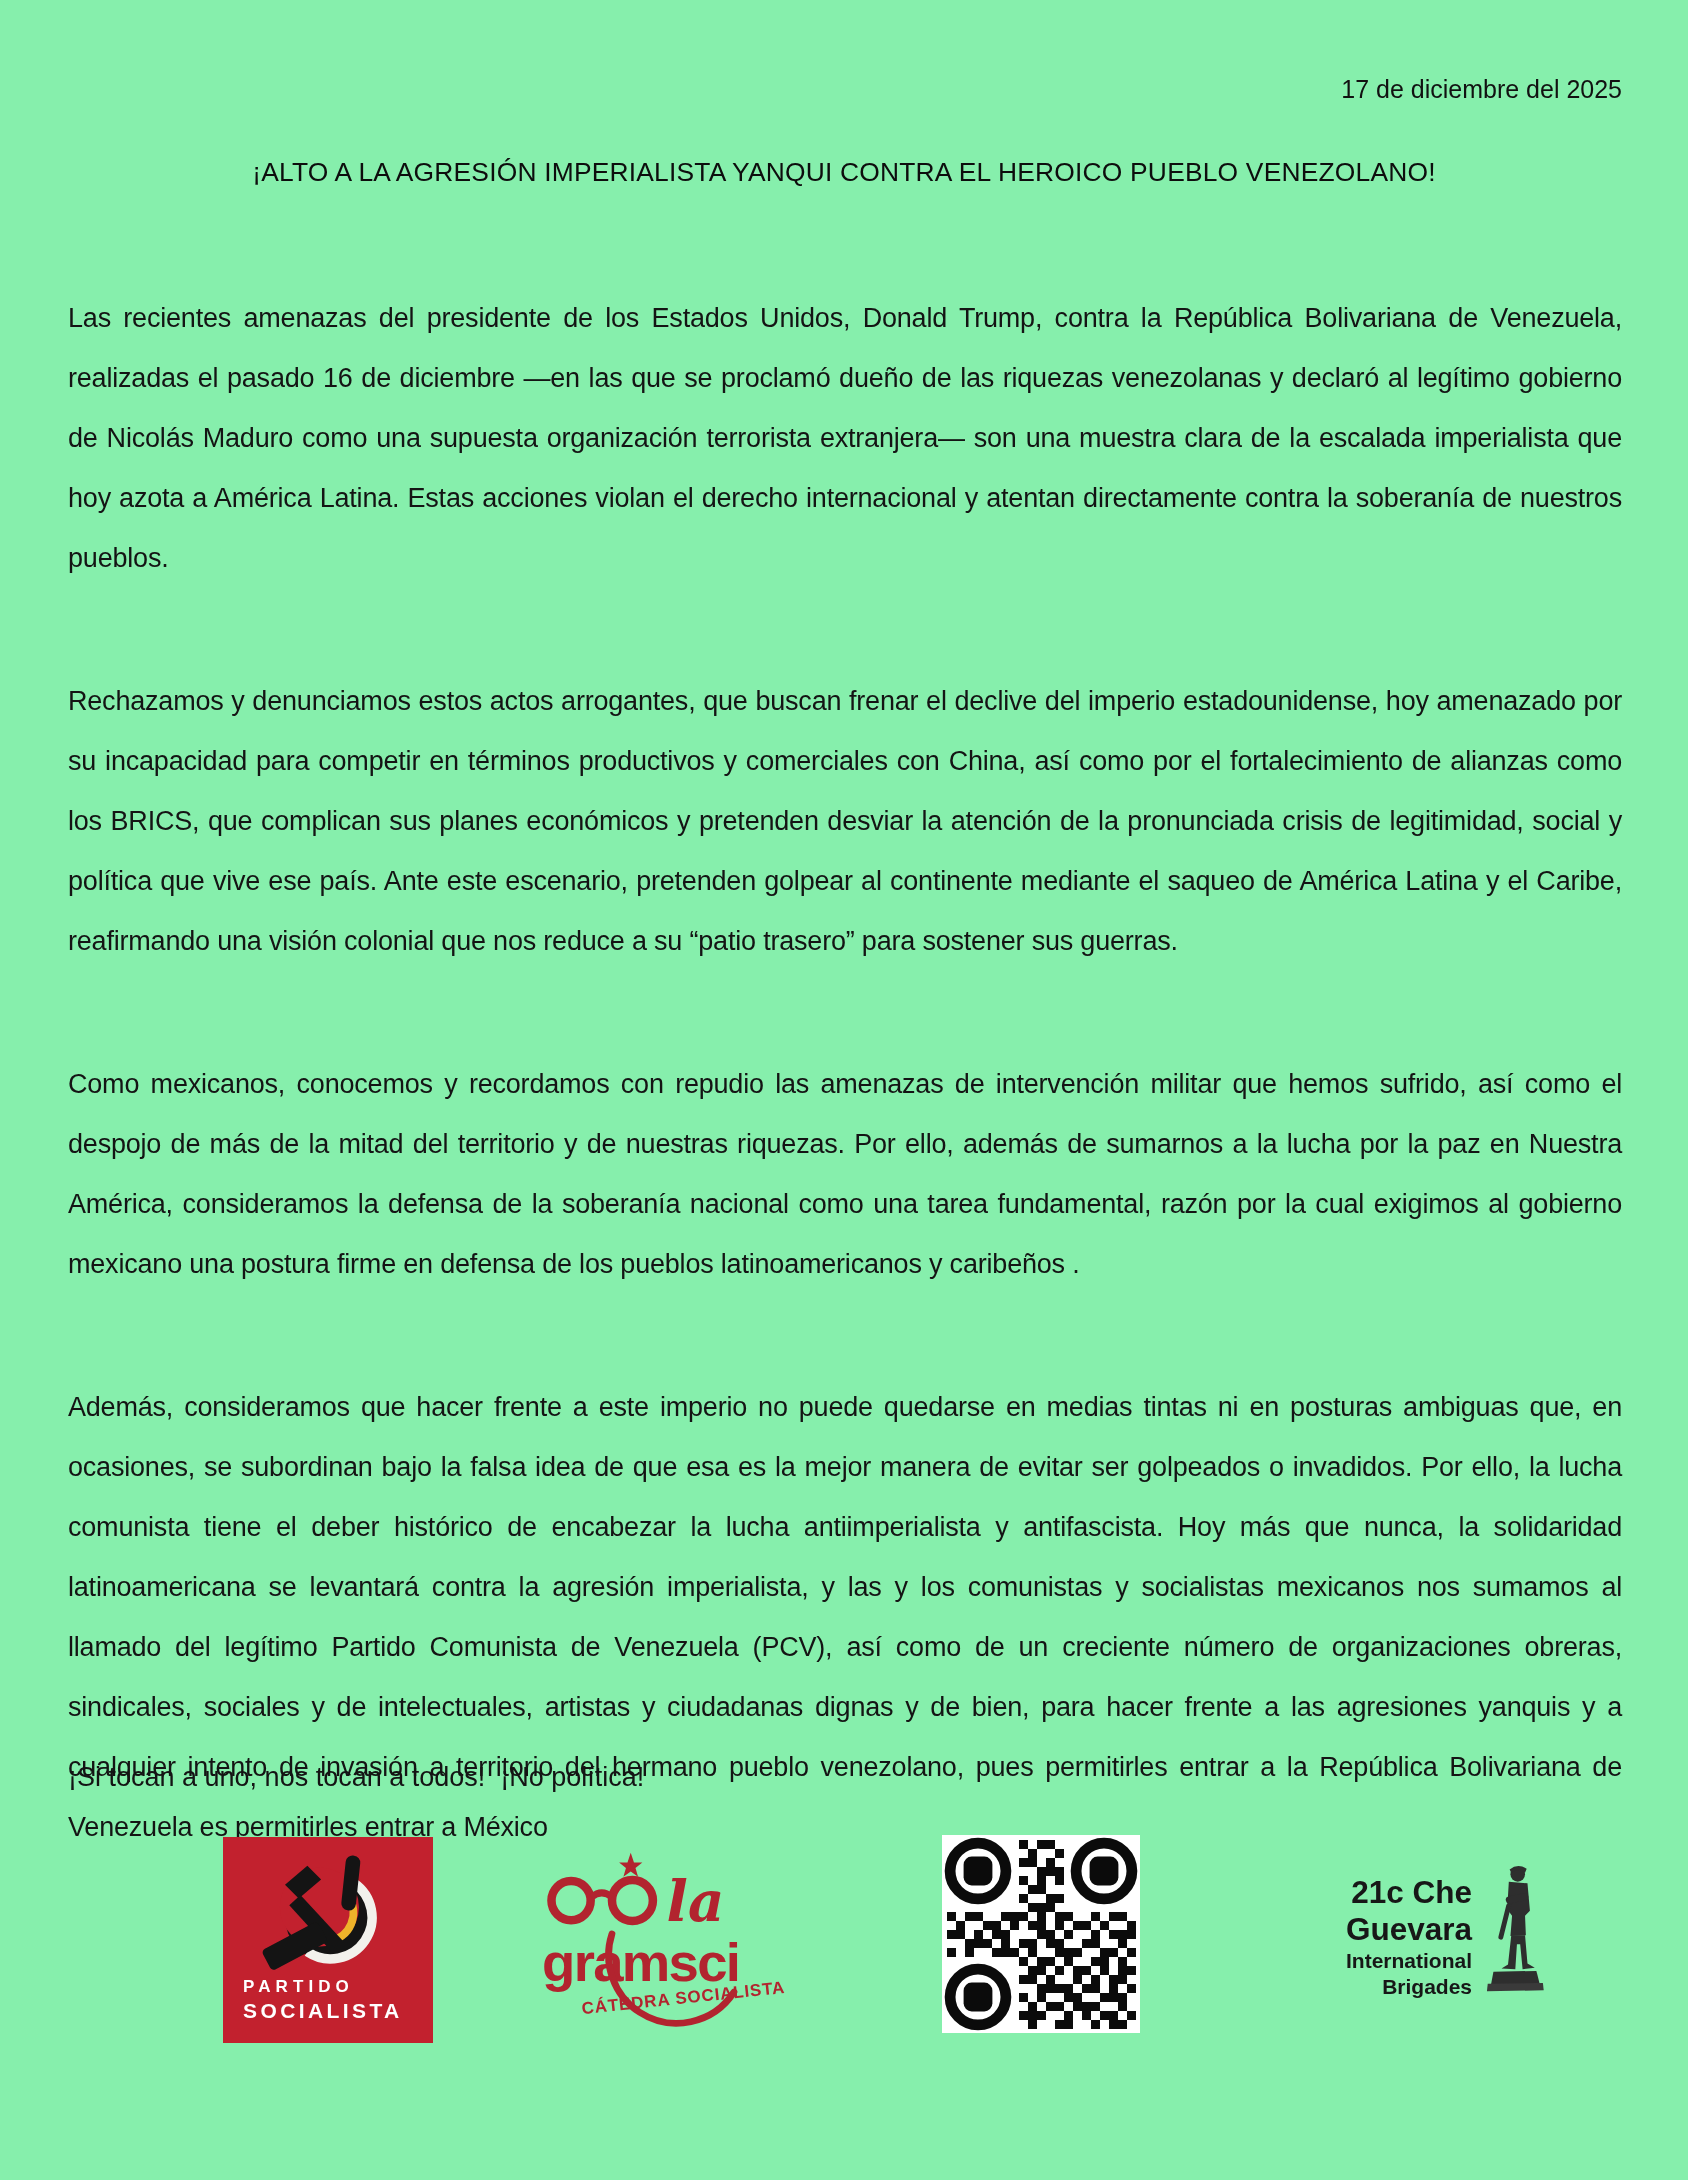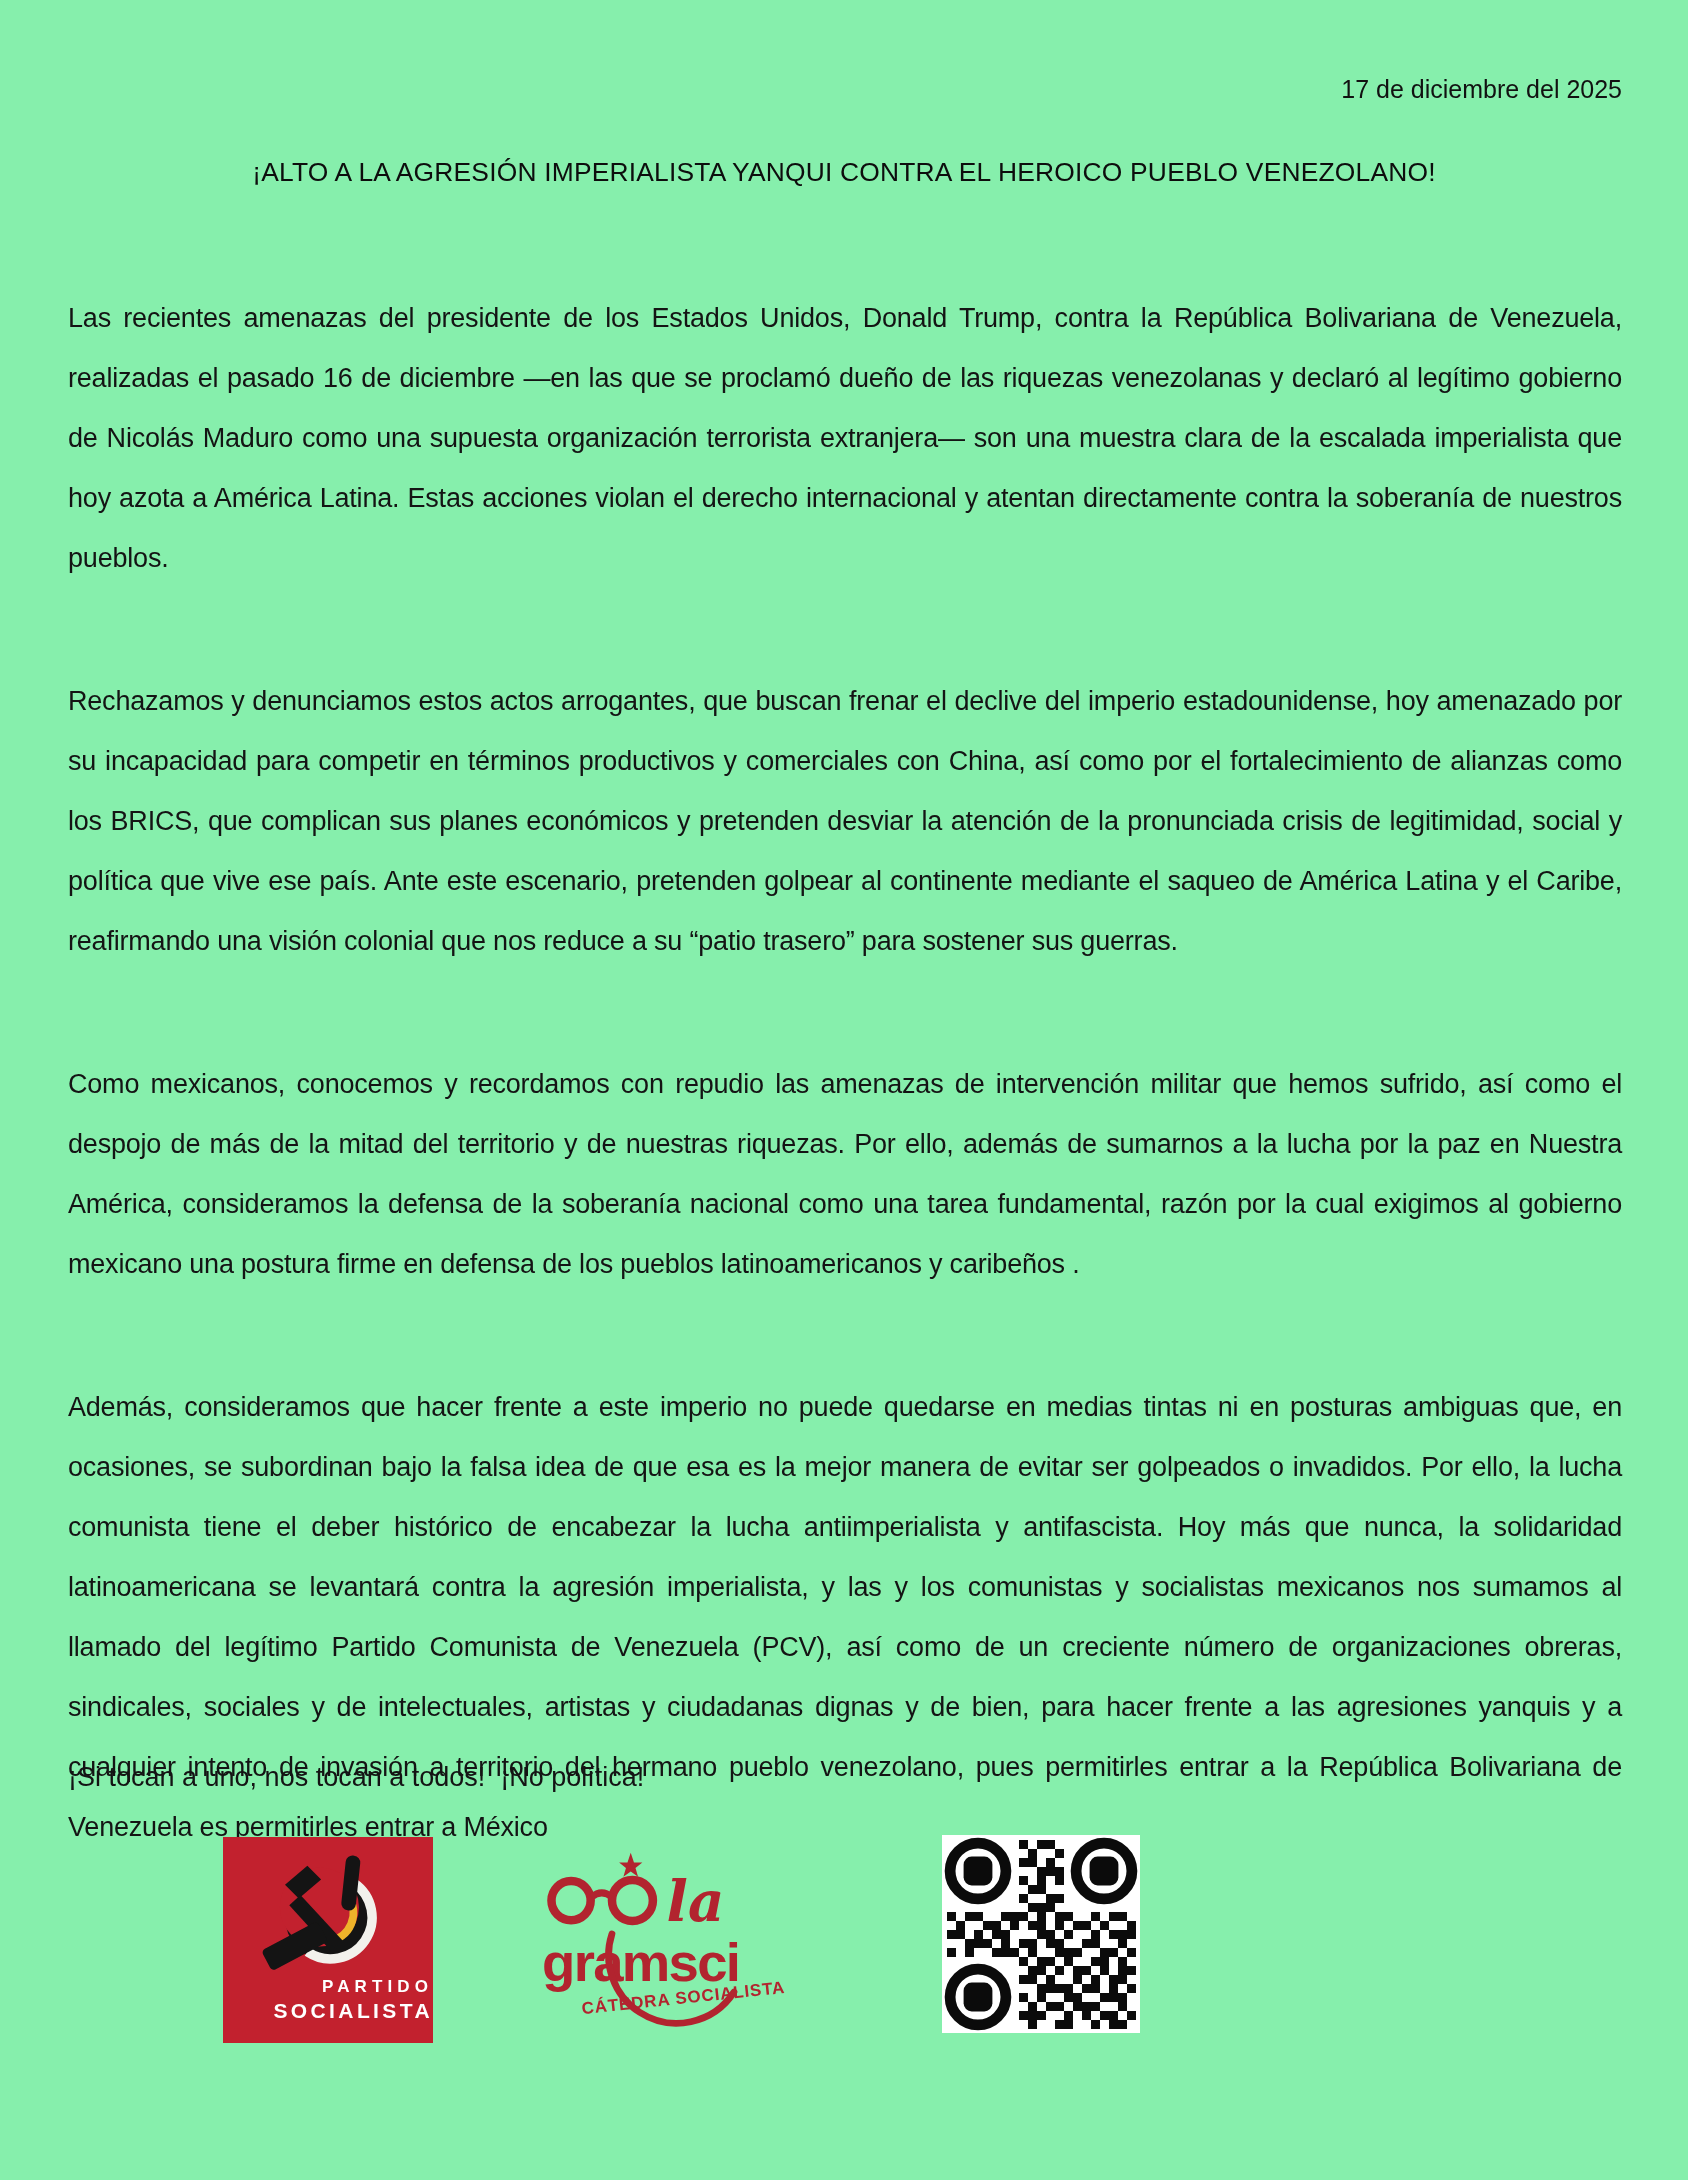--- a/index.html
+++ b/index.html
@@ -33,21 +33,21 @@
     position:absolute;top:1753px;left:68px;width:1554px;
     font-size:27px;line-height:49px;color:#141414;
     white-space:pre-wrap;
   }
   .logos{position:absolute;top:1831px;left:0;width:1688px;height:256px;}
   .logo{position:absolute;}
 
   
   .logo-pc{left:223px;top:6px;width:210px;height:206px;background:#c2212e;}
   .pc-mark{position:absolute;top:15.3px;left:50%;transform:translateX(-50%);}
-  .pc-text{position:absolute;bottom:19px;left:0;width:100%;text-align:right;color:#ffffff;font-weight:bold;}
+  .pc-text{position:absolute;bottom:19px;left:0;width:100%;text-align:left;color:#ffffff;font-weight:bold;padding-left:20px;}
   .pc-text .l1{font-size:17px;letter-spacing:5.1px;line-height:22px;}
   .pc-text .l2{font-size:21px;letter-spacing:3.4px;line-height:25.6px;}
 
   
   .logo-gramsci{left:530px;top:15.3px;width:256px;height:196px;}
 
   
   .logo-qr{left:942px;top:4.3px;width:198px;height:198px;background:#fff;}
   .logo-qr svg{display:block;}
 
@@ -267,16 +267,42 @@
           <circle cx="3.5" cy="17.5" r="3.1" stroke-width="1.2"></circle>
         </g>
         <g fill="#0b0b0b" shape-rendering="auto">
           <rect x="1.9" y="1.9" width="3.2" height="3.2" rx="0.9"></rect>
           <rect x="15.9" y="1.9" width="3.2" height="3.2" rx="0.9"></rect>
           <rect x="1.9" y="15.9" width="3.2" height="3.2" rx="0.9"></rect>
         </g>
       </svg>
     </div>
 
+    <div class="logo logo-che">
+      <div class="che-text">
+        <div class="big">21c Che</div>
+        <div class="big">Guevara</div>
+        <div class="small">International</div>
+        <div class="small">Brigades</div>
+      </div>
+      <svg class="che-statue" width="73" height="155" viewBox="0 0 90 165">
+        <g fill="#2e2e2e">
+
+          <circle cx="49" cy="17" r="9"></circle>
+          <path d="M39 11 Q49 3 60 10 L58 15 Q49 9 41 15 Z"></path>
+
+          <path d="M38 26 L61 28 L64 62 L58 68 L59 92 L40 93 L42 68 L36 60 Z"></path>
+
+          <rect x="34" y="42" width="28" height="9" rx="4" transform="rotate(-12 48 46)"></rect>
+
+          <rect x="30" y="52" width="6" height="46" rx="3" transform="rotate(14 33 75)"></rect>
+
+          <path d="M41 92 L37 128 L29 133 L46 134 L48 103 L52 103 L55 134 L70 132 L61 127 L58 92 Z"></path>
+
+          <path d="M19 137 L72 136 L76 152 L16 153 Z"></path>
+          <path d="M12 152 L80 151 L81 160 L11 161 Z" fill="#3a3a3a"></path>
+        </g>
+      </svg>
+    </div>
 
   </div>
 </div>
 
 
 </body></html>

